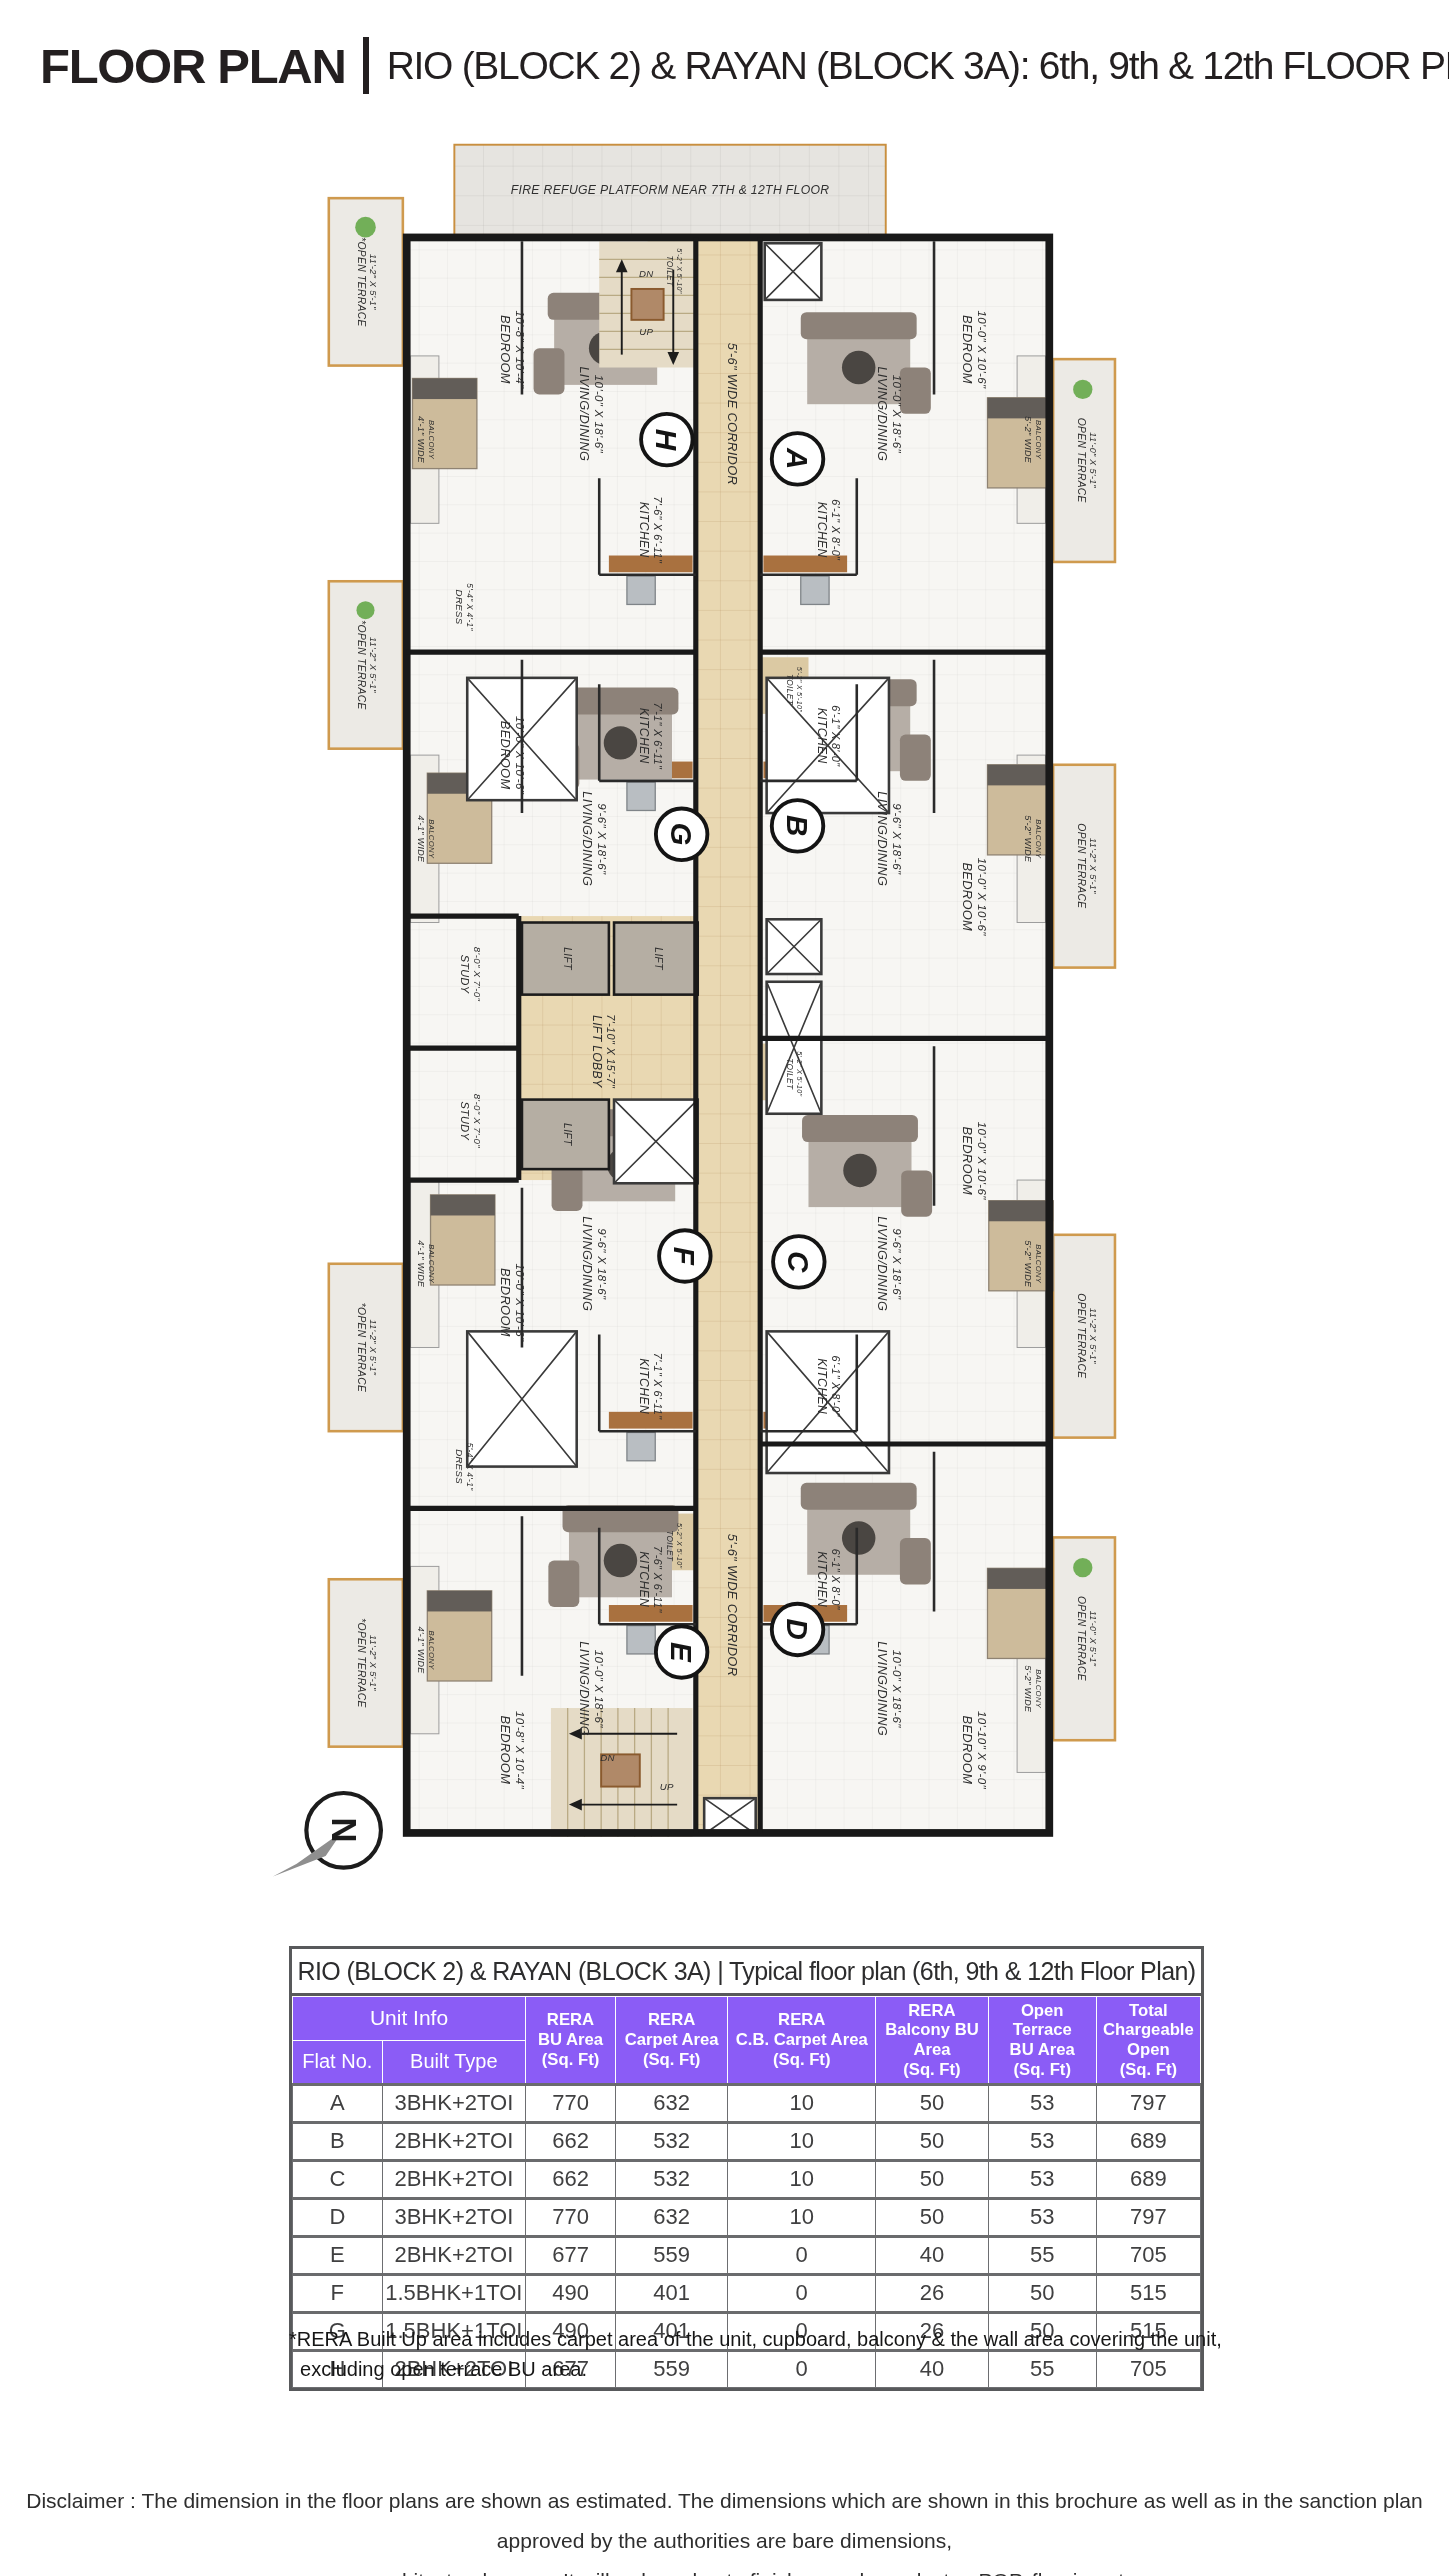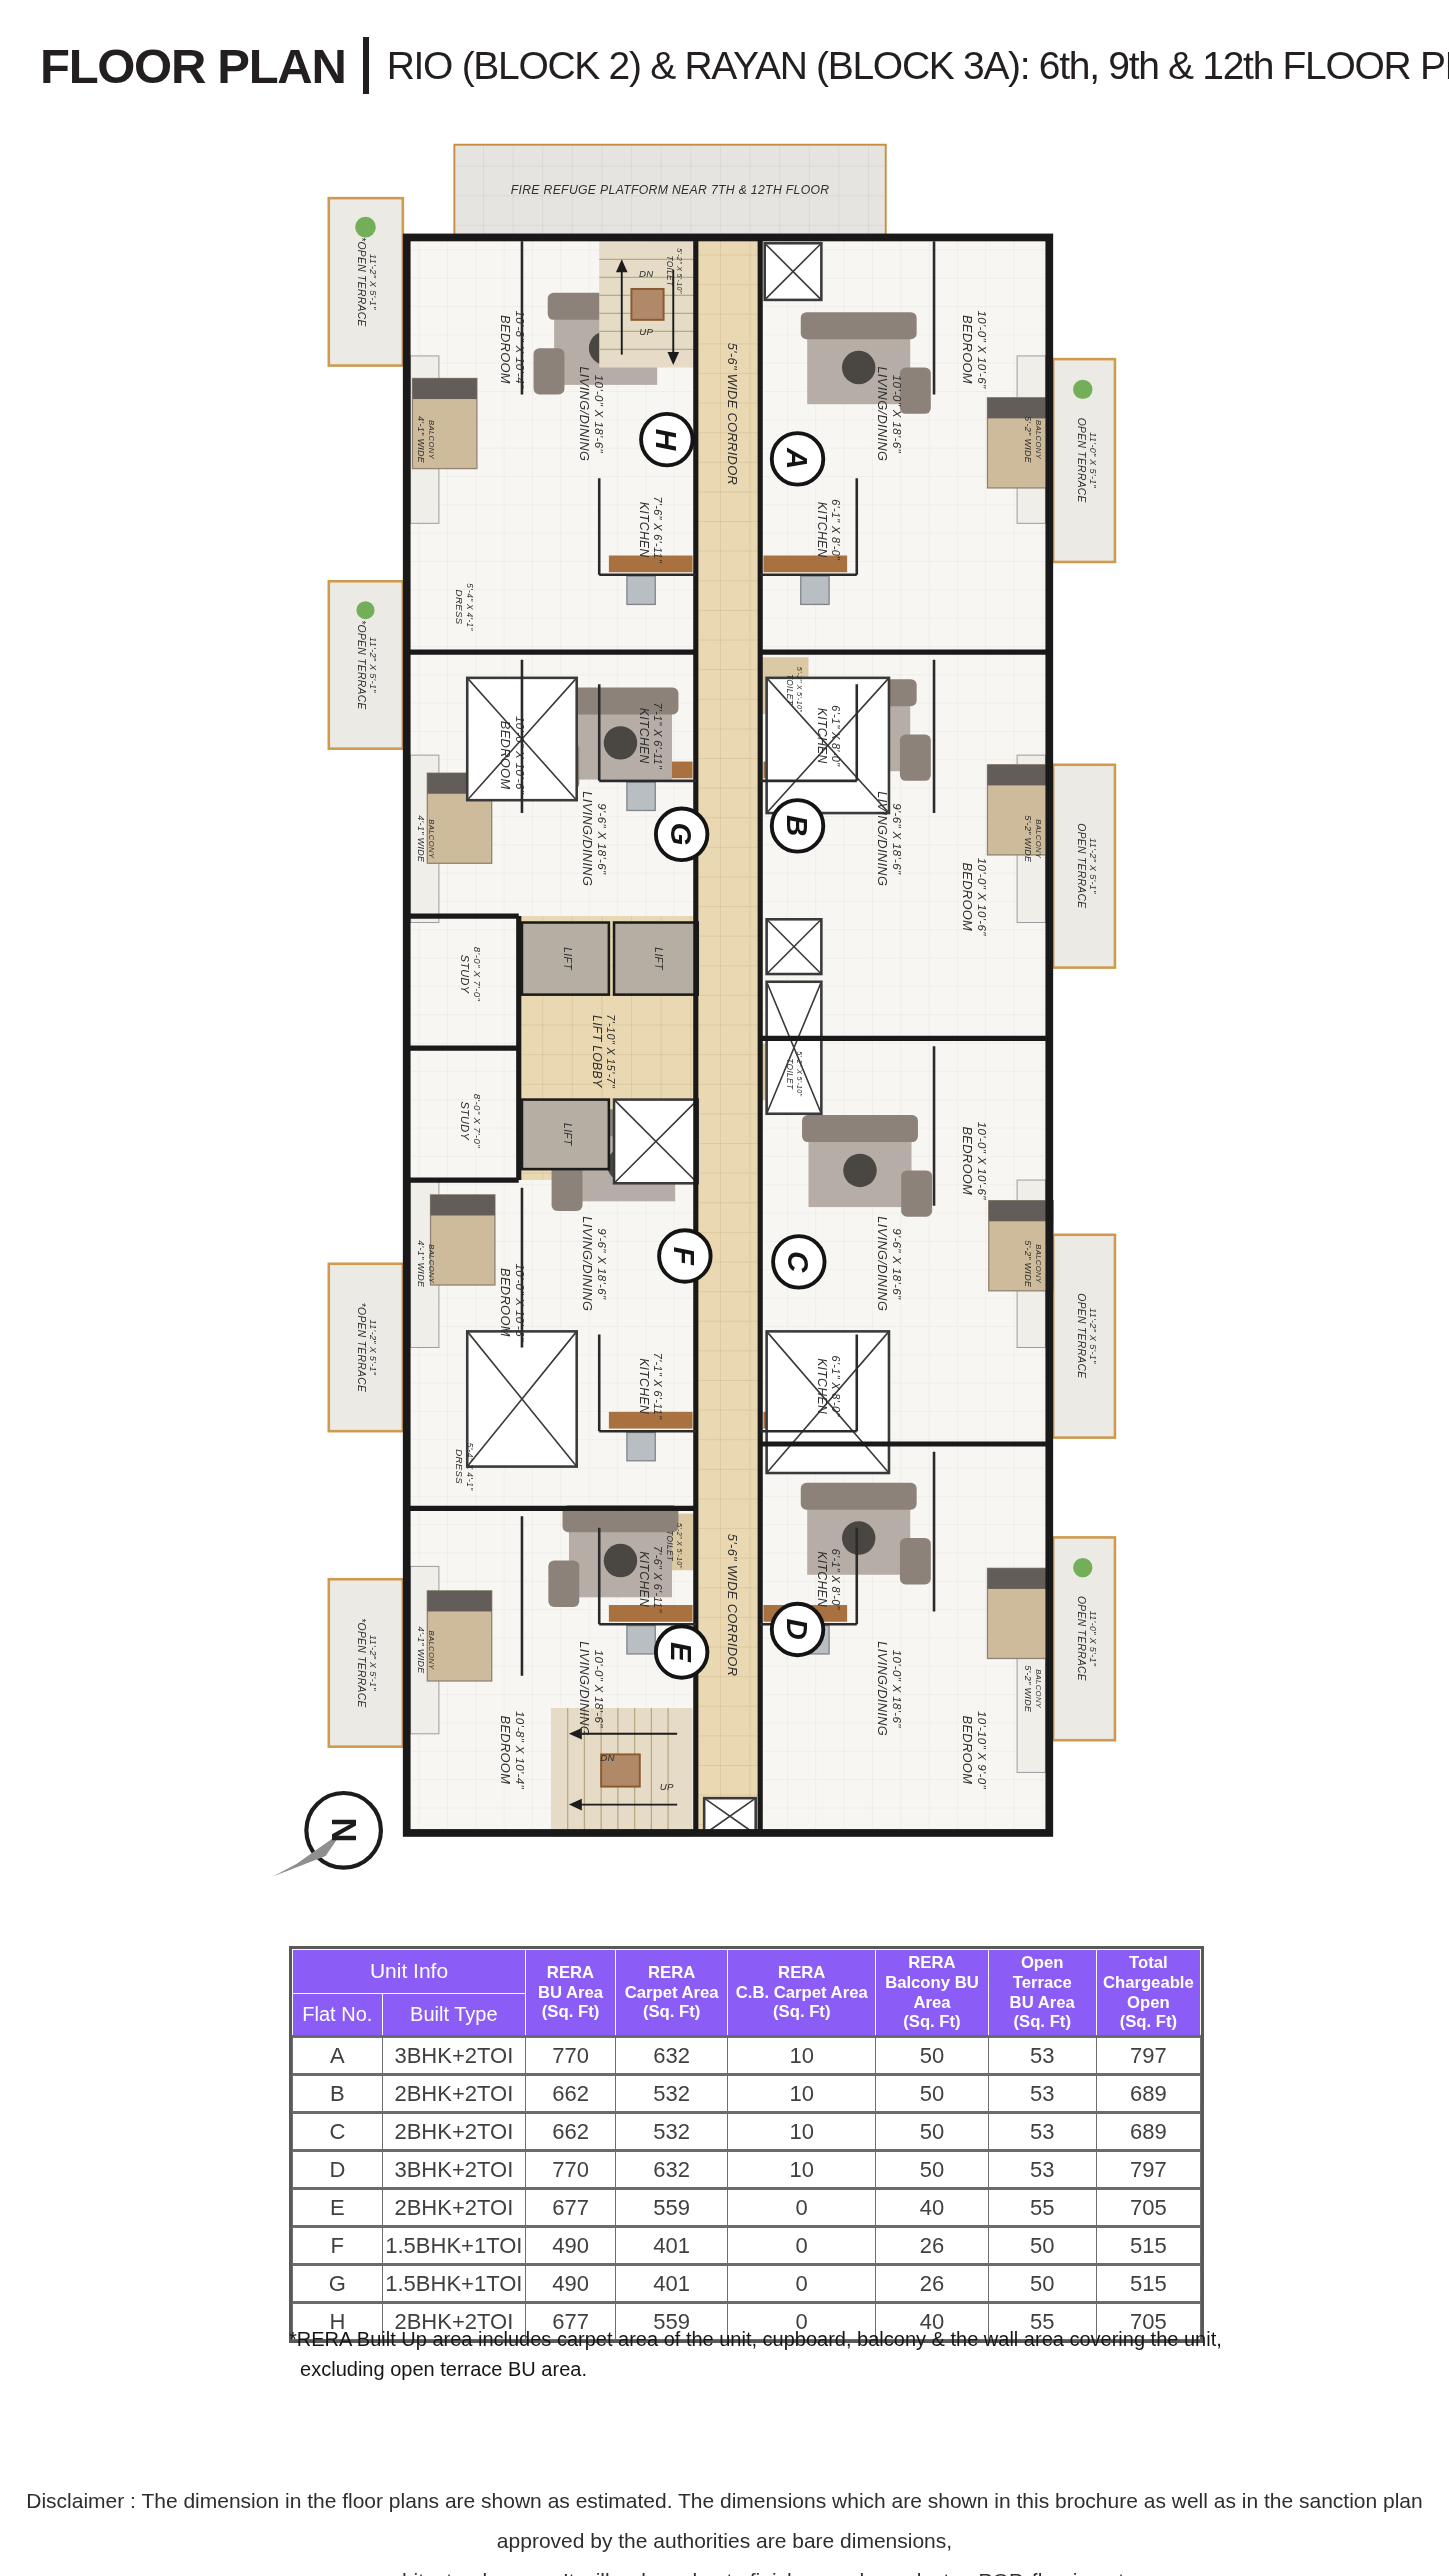--- a/index.html
+++ b/index.html
@@ -344,20 +344,21 @@
 
   <div class="north-wrap">
     <svg width="155" height="135" viewBox="0 0 240 210">
       <circle cx="128" cy="100" r="58" fill="none" stroke="#1c1c1c" stroke-width="6.5"></circle>
       <polygon points="18,172 100,140 126,102 55,152" fill="#8f8f8f"></polygon>
       <text x="128" y="100" font-size="54" font-weight="700" fill="#1c1c1c" text-anchor="middle" dominant-baseline="central" transform="rotate(90 128 100)">N</text>
     </svg>
   </div>
 
   <div class="table-box">
+    <div class="tbl-title">RIO (BLOCK 2) &amp; RAYAN (BLOCK 3A) | Typical floor plan (6th, 9th &amp; 12th Floor Plan)</div>
     <table>
       <colgroup>
         <col style="width:10%">
           <col style="width:15%">
           <col style="width:10%">
           <col style="width:12.5%">
         <col style="width:16.5%">
           <col style="width:12.5%">
           <col style="width:12%">
           <col style="width:14%">

